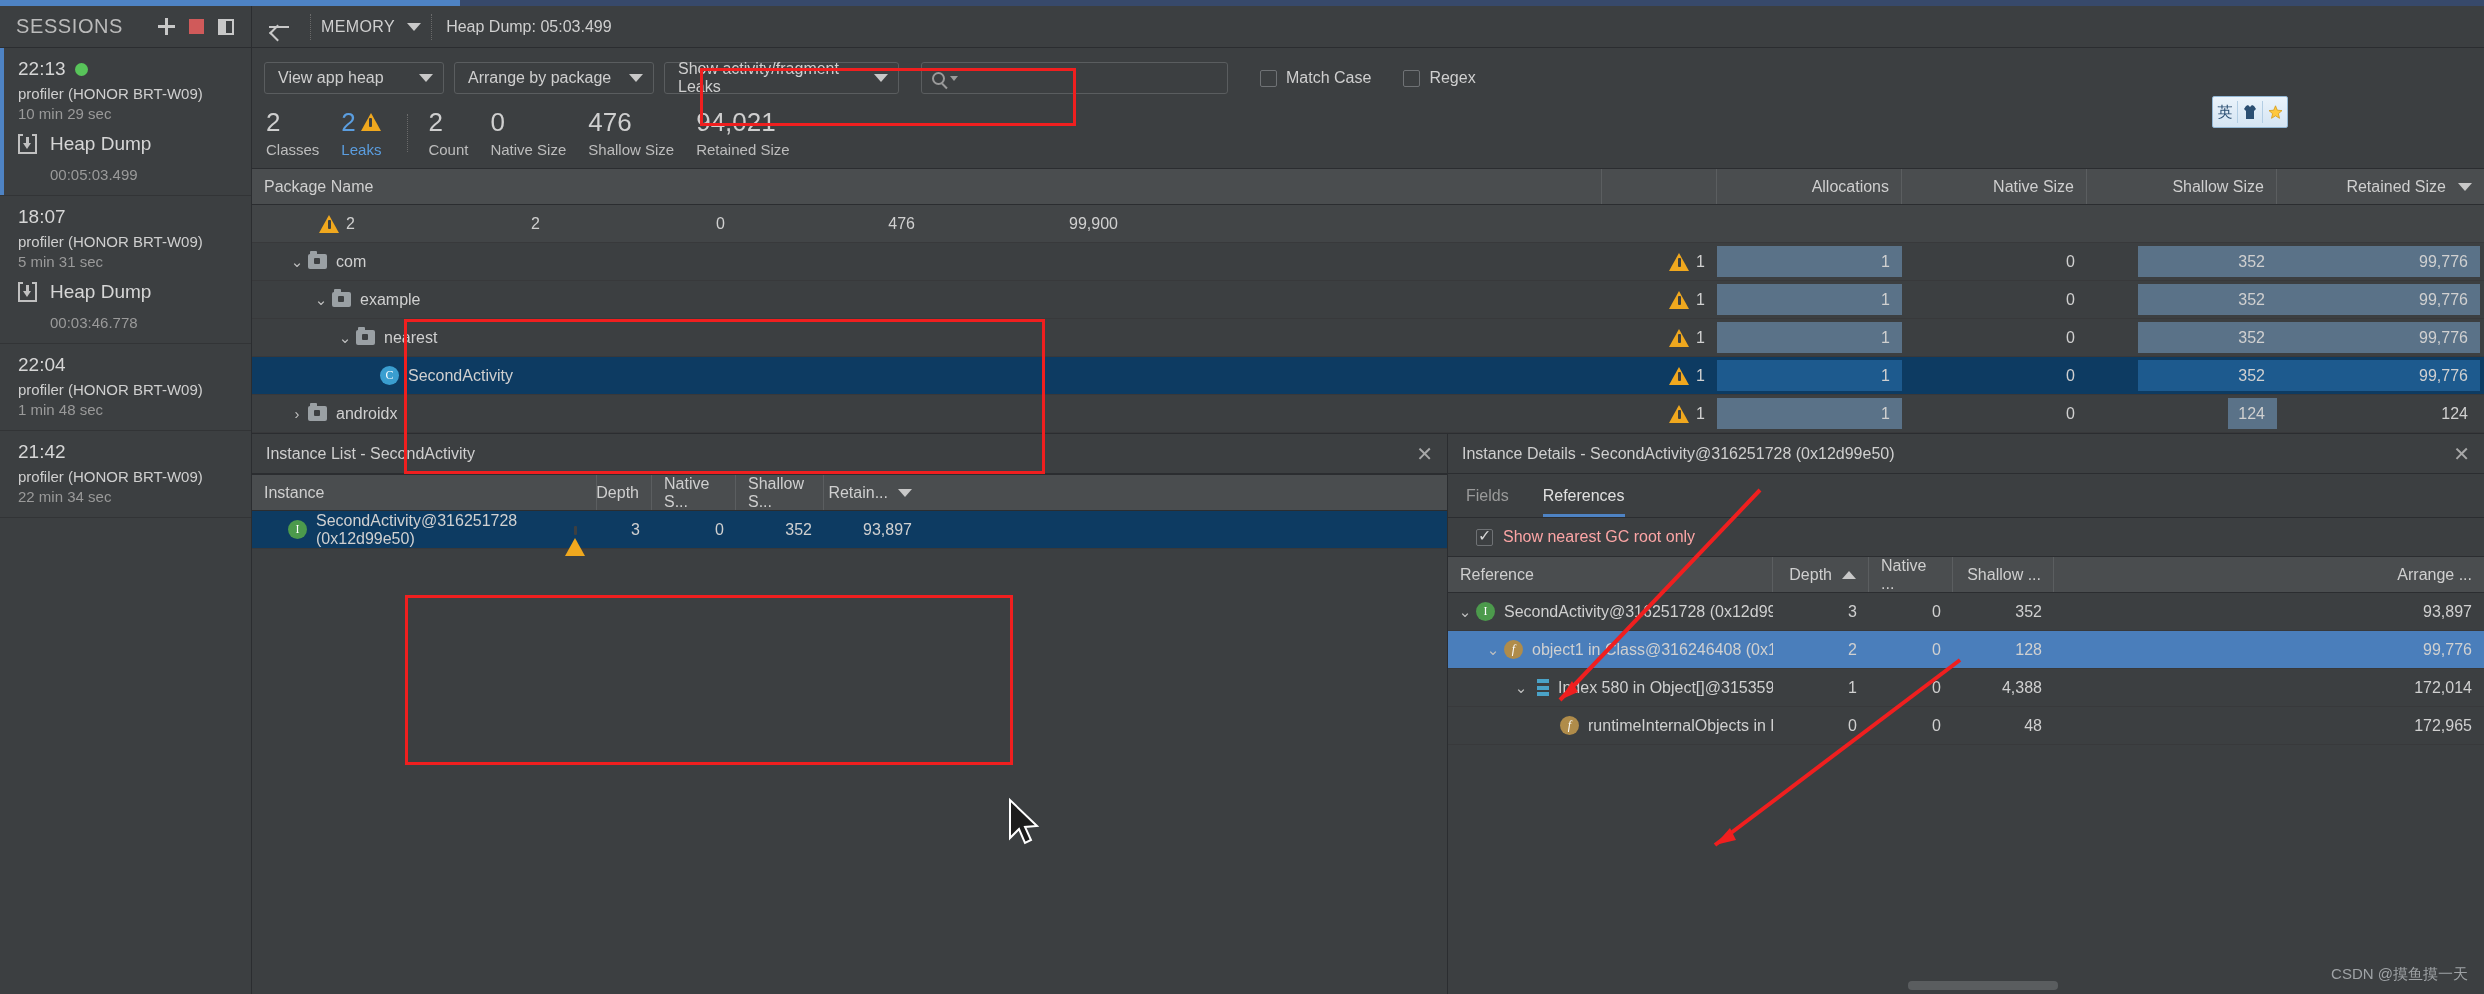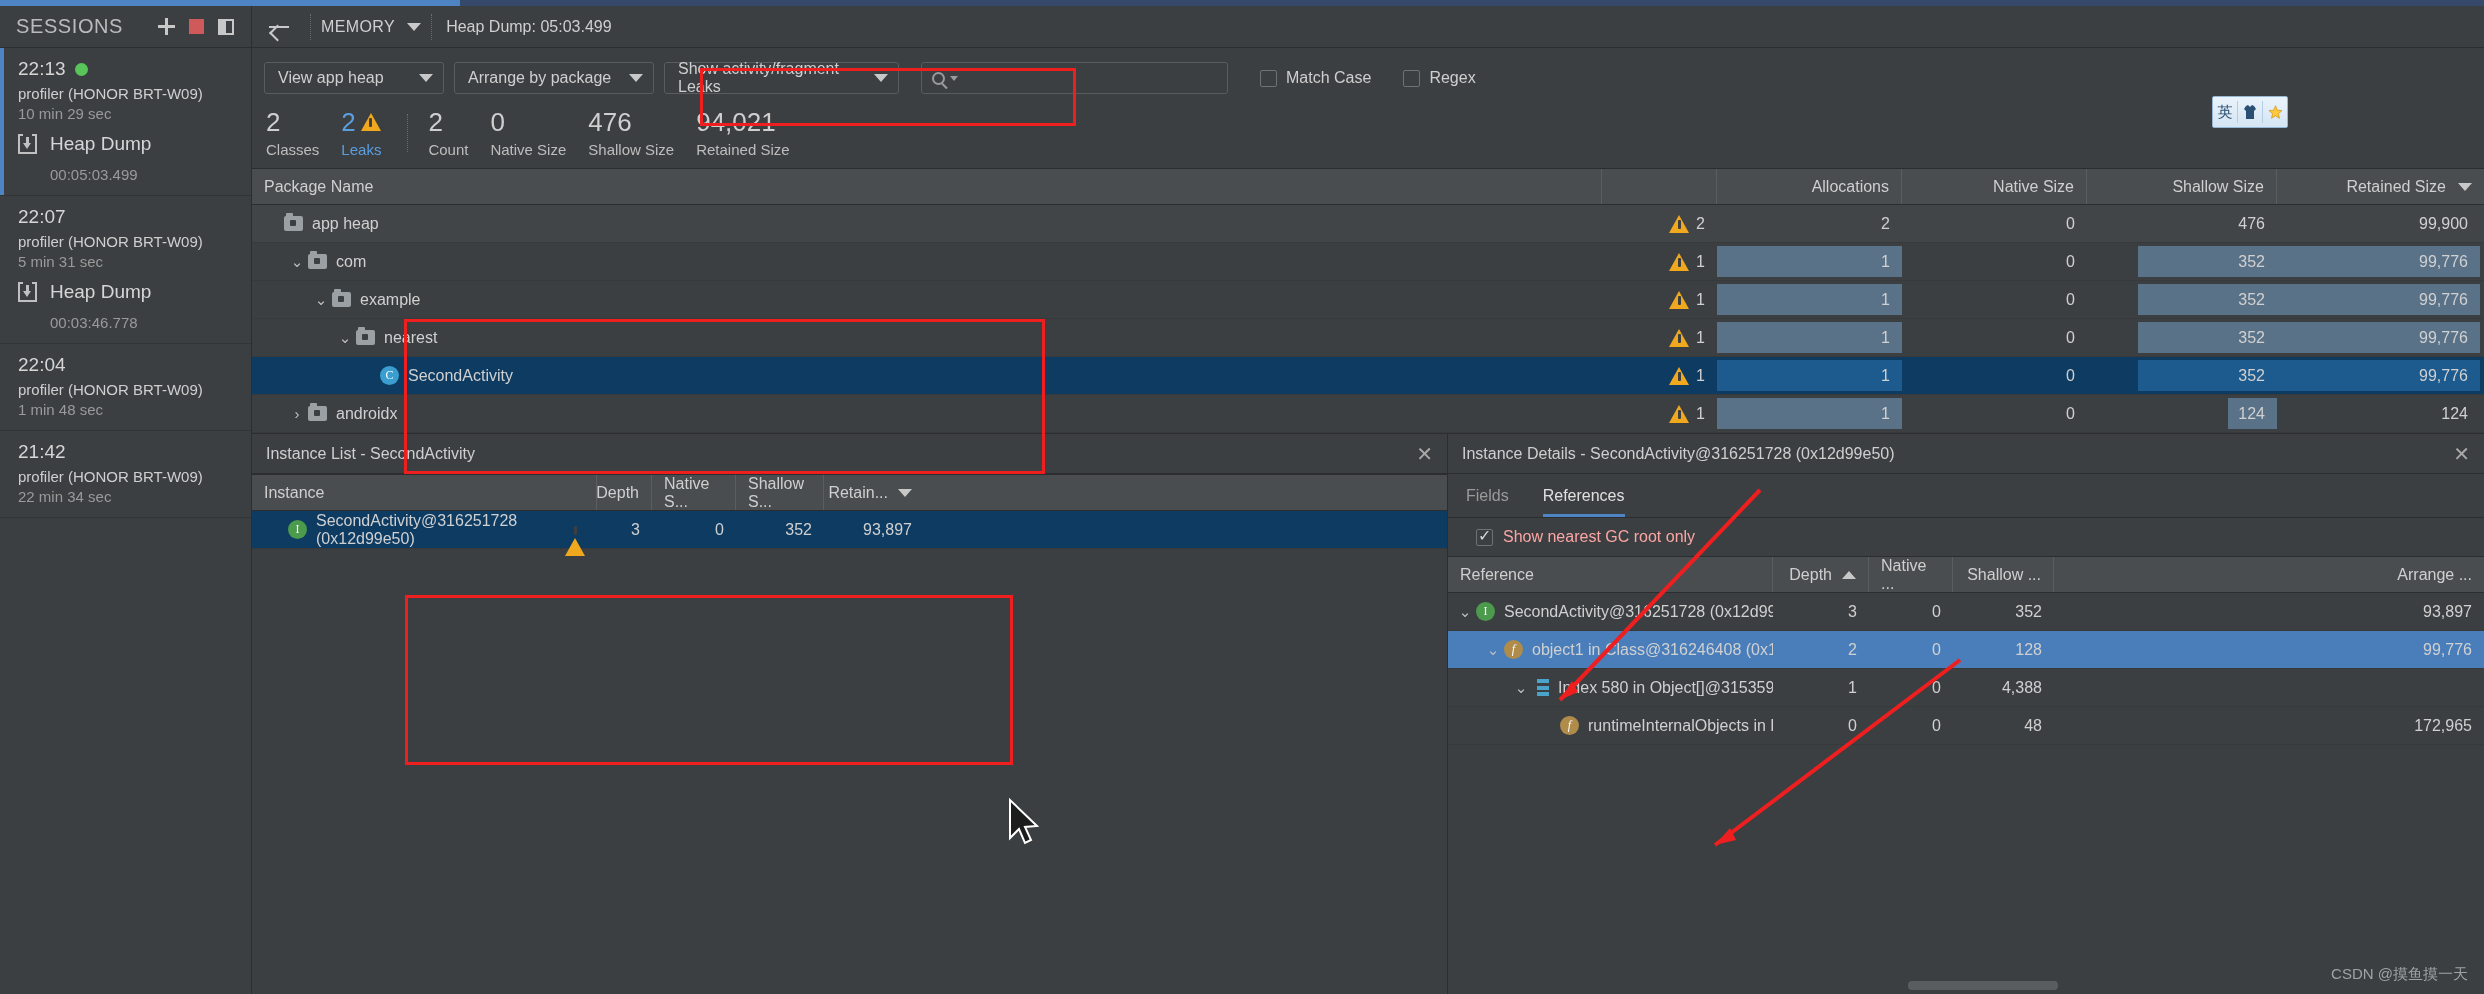--- a/index.html
+++ b/index.html
@@ -171,21 +171,21 @@
                 <span class="top-l"></span>
                 <span class="top-r"></span>
                 <span class="stem"></span>
                 <span class="arrow"></span>
               </span>
               <span class="heap-label">Heap Dump</span>
             </div>
             <div class="heap-time">00:05:03.499</div>
           </div>
           <div class="session">
-            <div class="sess-time">22:07</div>
+            <div class="sess-time">18:07</div>
             <div class="sess-device">profiler (HONOR BRT-W09)</div>
             <div class="sess-dur">5 min 31 sec</div>
             <div class="heap-row">
               <span class="heap-icon">
                 <span class="box"></span>
                 <span class="top-l"></span>
                 <span class="top-r"></span>
                 <span class="stem"></span>
                 <span class="arrow"></span>
               </span>
@@ -305,25 +305,20 @@
         <div class="th r" style="width:190px">
             <span>Shallow Size</span>
           </div>
         <div class="th r" style="flex:1; border-right:none; gap:12px;">
             <span>Retained Size</span>
             <span class="cap" style="width:0;height:0;border-left:7px solid transparent;border-right:7px solid transparent;border-top:8px solid #c8c8c8;"></span>
           </div>
       </div>
       <div class="tbl-rows" id="pkg-rows">
           <div class="trow alt">
-            <div class="td name" style="width:1350px; padding-left:10px">
-              <span class="twisty"></span>
-              <span class="folder"></span>
-              <span>app heap</span>
-            </div>
             <div class="leakcell" style="width:115px">
               <span class="warn-tri"></span>
               <span>2</span>
             </div>
             <div class="td r" style="width:185px;position:relative;">
               <span style="position:relative;z-index:1">2</span>
             </div>
             <div class="td r" style="width:185px;position:relative;">
               <span style="position:relative;z-index:1">0</span>
             </div>
@@ -566,20 +561,21 @@
                   <span class="arr-badge">
                     <i></i>
                     <i></i>
                     <i></i>
                   </span>
                   <span>Index 580 in Object[]@315359236 (</span>
                 </div>
                 <div class="td r" style="width:96px">1</div>
                 <div class="td r" style="width:84px">0</div>
                 <div class="td r" style="width:101px">4,388</div>
+                <div class="td r" style="flex:1">172,014</div>
               </div>
               <div class="trow">
                 <div class="td" style="width:325px;padding-left:90px;gap:0;overflow:hidden;white-space:nowrap">
                   <span class="twisty"></span>
                   <span class="fld-badge">f</span>
                   <span>runtimeInternalObjects in PathC</span>
                 </div>
                 <div class="td r" style="width:96px">0</div>
                 <div class="td r" style="width:84px">0</div>
                 <div class="td r" style="width:101px">48</div>

